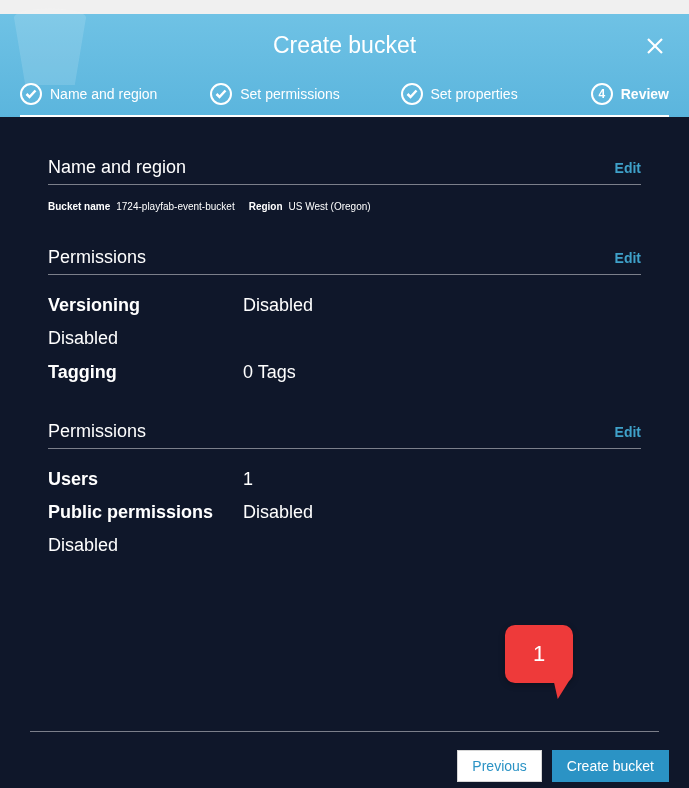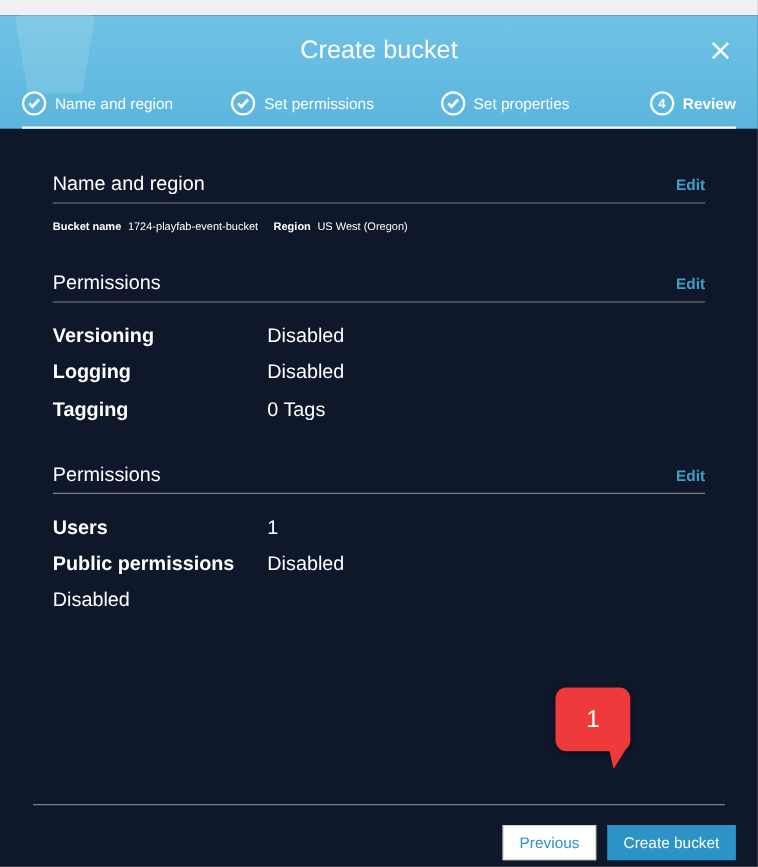--- a/index.html
+++ b/index.html
@@ -260,21 +260,20 @@
     <div class="section">
       <div class="section-header">
         <span class="section-title">Permissions</span>
         <span class="edit-link">Edit</span>
       </div>
       <div class="kv-row">
         <span class="k">Versioning</span>
         <span class="v">Disabled</span>
       </div>
       <div class="kv-row">
-        <span class="k">Logging</span>
         <span class="v">Disabled</span>
       </div>
       <div class="kv-row">
         <span class="k">Tagging</span>
         <span class="v">0 Tags</span>
       </div>
     </div>
 
     <div class="section">
       <div class="section-header">

